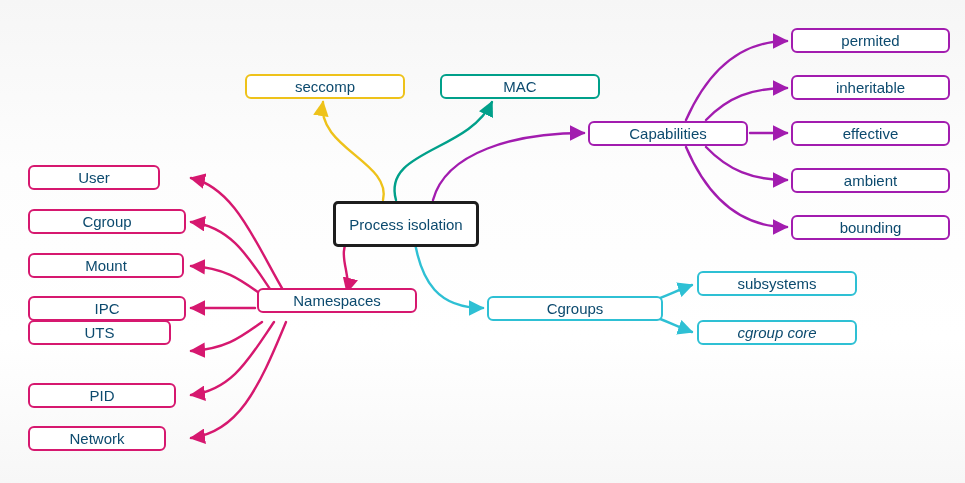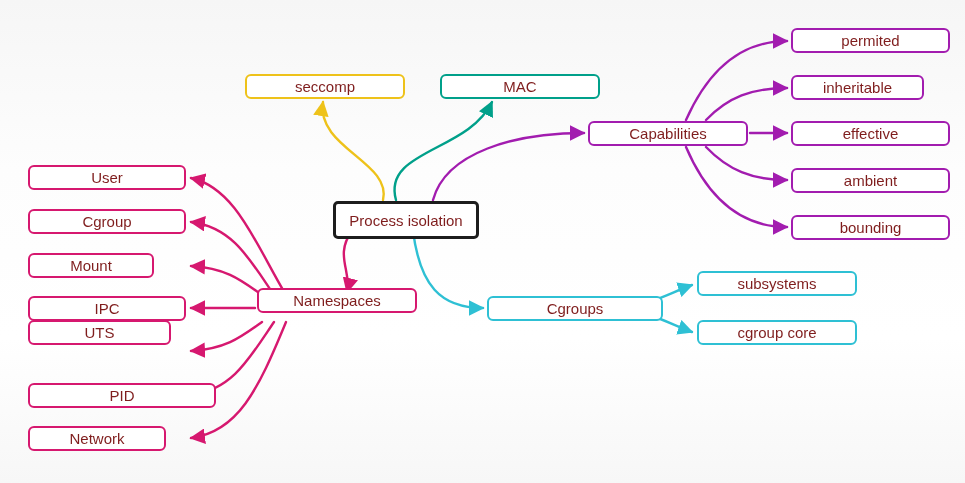--- a/index.html
+++ b/index.html
@@ -29,28 +29,28 @@
     position: absolute;
     box-sizing: border-box;
     height: 25px;
     background: #ffffff;
     border: 2px solid #888;
     border-radius: 6px;
     display: flex;
     align-items: center;
     justify-content: center;
     font-size: 15px;
-    color: #7f1d1d;
+    color: #0c4a6e;
     white-space: nowrap;
     cursor: default;
   }
   .c-root {
     border: 3px solid #1d1d1d;
     border-radius: 5px;
-    height: 38px;
+    height: 46px;
     font-size: 15px;
   }
   .c-yellow { border-color: #eec21a; }
   .c-teal   { border-color: #00a08a; }
   .c-purple { border-color: #a21caf; }
   .c-pink   { border-color: #d6186f; }
   .c-cyan   { border-color: #2ec0d4; }
 
   path.edge {
     fill: none;
@@ -117,29 +117,29 @@
 
   <div class="node c-root" style="left:333px; top:201px; width:146px;">Process isolation</div>
 
   <div class="node c-yellow" style="left:245px; top:74px; width:160px;">seccomp</div>
   <div class="node c-purple" style="left:588px; top:121px; width:160px;">Capabilities</div>
   <div class="node c-teal" style="left:440px; top:74px; width:160px;">MAC</div>
   <div class="node c-pink" style="left:257px; top:288px; width:160px;">Namespaces</div>
   <div class="node c-cyan" style="left:487px; top:296px; width:176px;">Cgroups</div>
 
   <div class="node c-purple" style="left:791px; top:28px; width:159px;">permited</div>
-  <div class="node c-purple" style="left:791px; top:75px; width:133px;">inheritable</div>
+  <div class="node c-purple" style="left:791px; top:75px; width:159px;">inheritable</div>
   <div class="node c-purple" style="left:791px; top:121px; width:159px;">effective</div>
   <div class="node c-purple" style="left:791px; top:215px; width:159px;">bounding</div>
   <div class="node c-purple" style="left:791px; top:168px; width:159px;">ambient</div>
 
-  <div class="node c-pink" style="left:28px; top:165px; width:158px;">User</div>
+  <div class="node c-pink" style="left:28px; top:165px; width:132px;">User</div>
   <div class="node c-pink" style="left:28px; top:209px; width:158px;">Cgroup</div>
-  <div class="node c-pink" style="left:28px; top:253px; width:126px;">Mount</div>
+  <div class="node c-pink" style="left:28px; top:253px; width:156px;">Mount</div>
   <div class="node c-pink" style="left:28px; top:296px; width:158px;">IPC</div>
   <div class="node c-pink" style="left:28px; top:320px; width:143px;">UTS</div>
-  <div class="node c-pink" style="left:28px; top:383px; width:188px;">PID</div>
+  <div class="node c-pink" style="left:28px; top:383px; width:148px;">PID</div>
   <div class="node c-pink" style="left:28px; top:426px; width:138px;">Network</div>
 
   <div class="node c-cyan" style="left:697px; top:271px; width:160px;">subsystems</div>
-  <div class="node c-cyan" style="left:697px; top:320px; width:160px;">cgroup core</div>
+  <div class="node c-cyan" style="left:697px; top:320px; width:160px;font-style:italic;">cgroup core</div>
 
 </div>
 
 </body></html>

